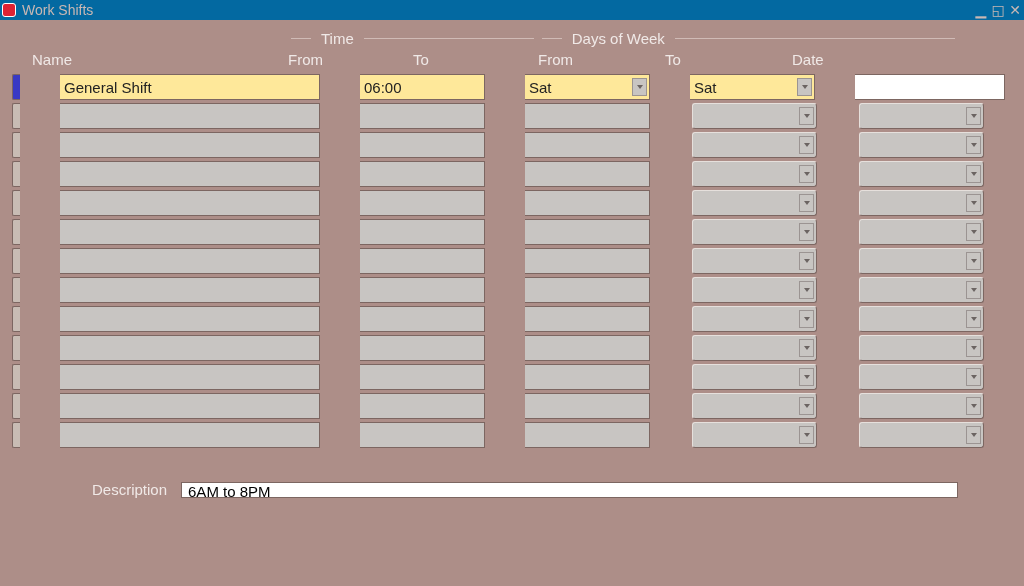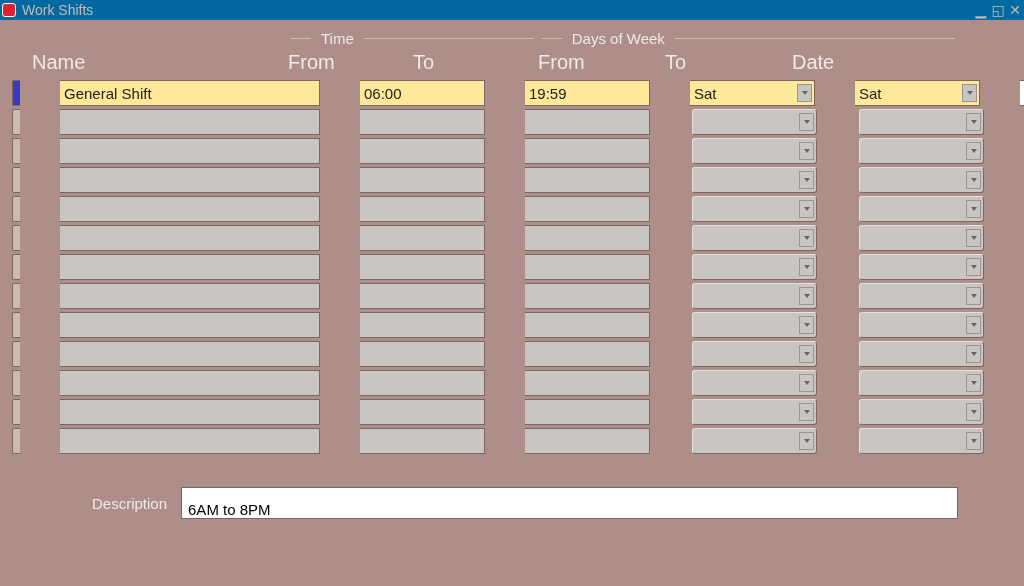--- a/index.html
+++ b/index.html
@@ -57,21 +57,21 @@
     border-bottom: 1px solid #d0bbb6;
     margin: 0 4px;
   }
   .gh-label {
     padding: 0 6px;
     white-space: nowrap;
   }
   .col-headers {
     display: flex;
     color: #f0e9e7;
-    font-size: 20px;
+    font-size: 15px;
     margin-bottom: 6px;
     padding-left: 8px;
   }
   .grid-wrap {
     display: flex;
   }
   .grid {
     flex: 1;
   }
   .row {
@@ -161,25 +161,25 @@
     align-items:center;
     margin-top: 30px;
     padding-left: 80px;
   }
   .desc-label {
     color:#f0e9e7;
     margin-right: 14px;
   }
   .desc-input {
     flex:1;
-    height:32px;
+    height:16px;
     border:1px solid #7c6661;
     background:#fff;
     padding:0 6px;
-    display:flex; align-items:flex-end;
+    display:flex; align-items:flex-start;
     margin-right: 50px;
   }
 </style>
 </head>
 <body>
 
 <div class="window">
 
   <div class="titlebar">
     <span class="app-icon"></span>
@@ -216,23 +216,20 @@
     <div class="grid-wrap">
       <div class="grid" id="grid">
           <div class="row">
             <div class="rh selected"></div>
             <div class="cell c-name selected">
               <span>General Shift</span>
             </div>
             <div class="cell c-from selected">
               <span>06:00</span>
             </div>
-            <div class="cell c-to selected">
-              <span>19:59</span>
-            </div>
             <div class="cell c-dfrom selected">
               <span>Sat</span>
               <span class="dropdown-handle"></span>
             </div>
             <div class="cell c-dto selected">
               <span>Sat</span>
               <span class="dropdown-handle"></span>
             </div>
             <div class="cell c-date selected date" style="background: rgb(255, 255, 255);">
               <span></span>

